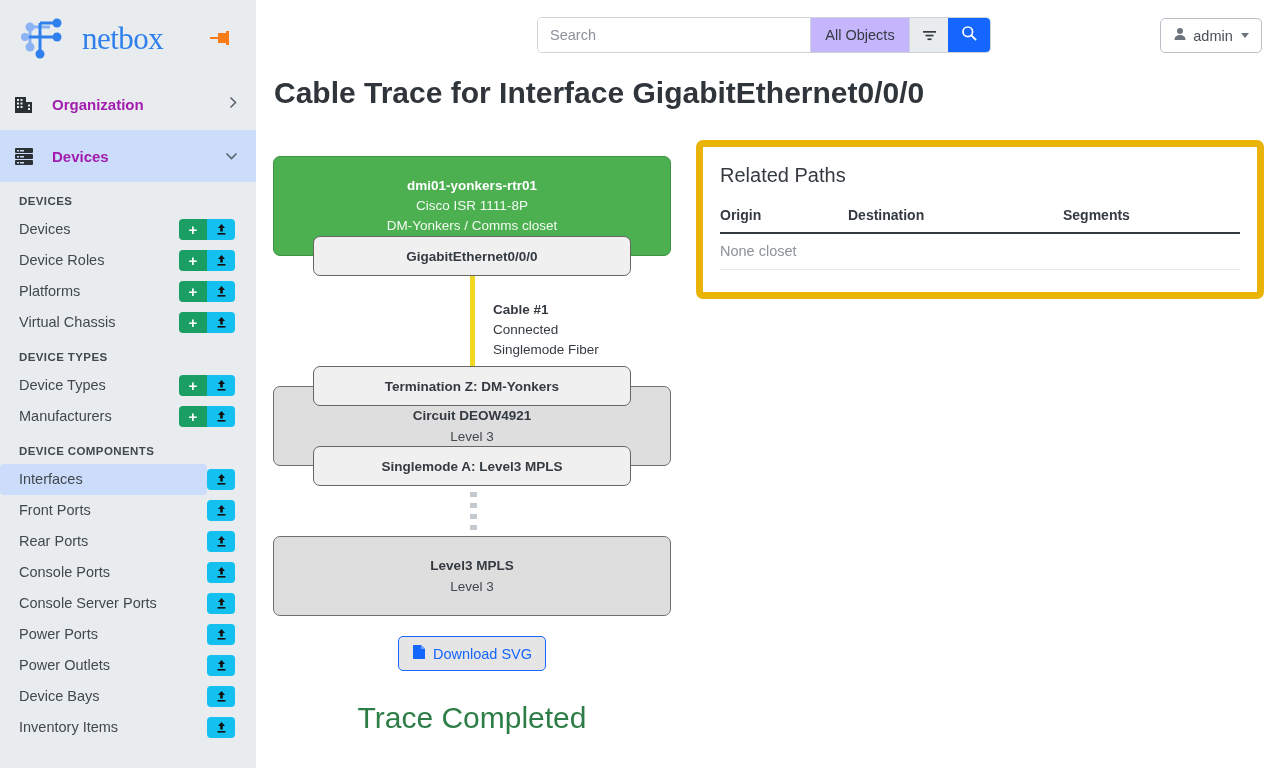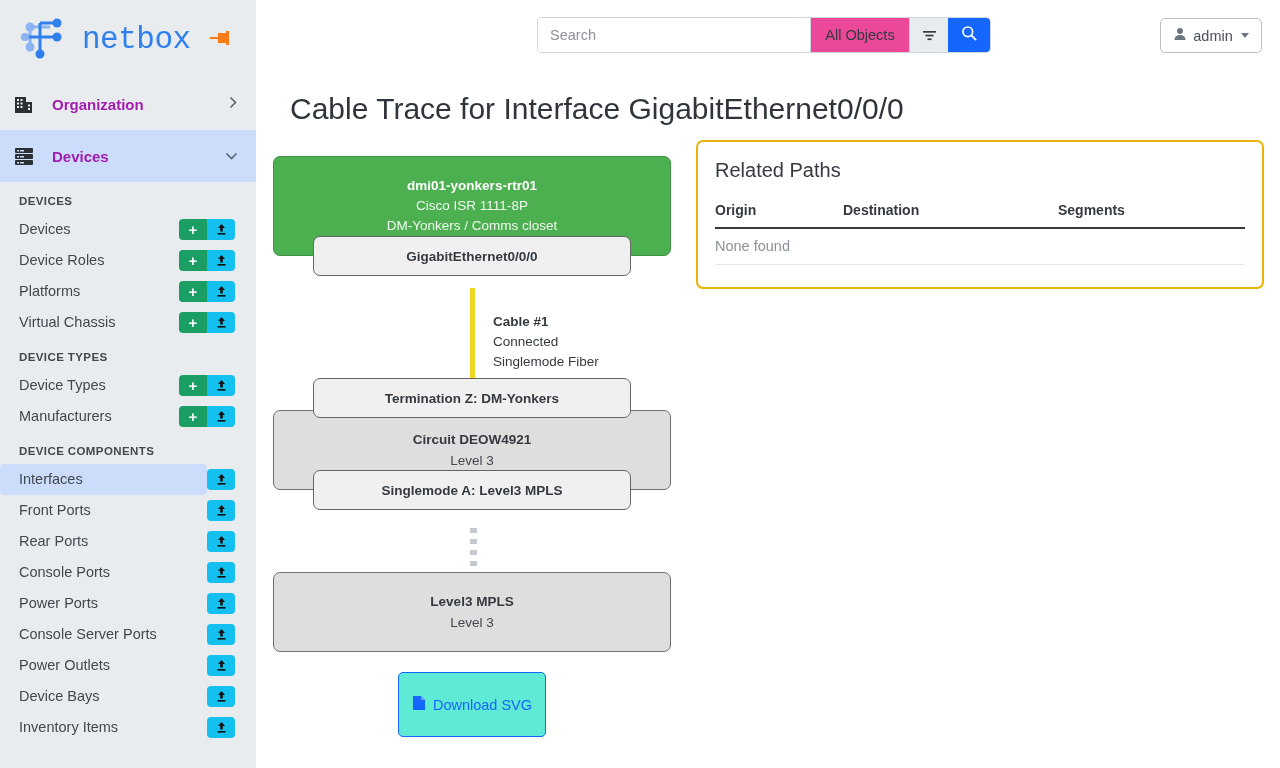--- a/index.html
+++ b/index.html
@@ -22,21 +22,21 @@
   .brand {
     height: 78px;
     display: flex; align-items: center;
     padding: 0 16px;
     position: relative;
   }
   .brand-logo { display: flex; align-items: center; gap: 8px; }
   .brand-word {
     font-size: 31px; font-weight: 400;
     color: #2f80ed; letter-spacing: -0.5px;
-    font-family: Liberation Mono, monospace;
+    font-family: Liberation Serif, serif;
   }
   .pin-icon {
     position: absolute; right: 26px; top: 31px;
     width: 20px; height: 14px;
   }
 
   .nav-group {
     display: flex; align-items: center;
     height: 52px; padding: 0 18px 0 14px;
     cursor: pointer;
@@ -91,21 +91,21 @@
     overflow: hidden;
   }
   .search-input {
     width: 272px; border: none; outline: none;
     padding: 0 12px; font-size: 14.5px; color: #0369a1;
     font-family: "Liberation Sans", sans-serif;
     background: #fff;
   }
   .search-input::placeholder { color: #8b9299; }
   .search-scope {
-    width: 99px; background: #ec4899;
+    width: 99px; background: #c4b5fd;
     display: flex; align-items: center; justify-content: center;
     font-size: 14.5px; color: #343a40; cursor: pointer;
     border-left: 1px solid #ced4da;
   }
   .search-filter {
     width: 39px; background: #e9ecef;
     display: flex; align-items: center; justify-content: center;
     cursor: pointer; border-left: 1px solid #ced4da;
   }
   .search-go {
@@ -130,22 +130,22 @@
   }
 
   
   #main {
     position: absolute; left: 256px; top: 70px;
     width: 1024px; height: 698px;
     background: #fff;
     overflow: hidden;
   }
   #page-title {
-    font-size: 30px; font-weight: 400; color: #2f353a;
-    padding: 0 0 0 18px; margin: 16px; line-height: 1;
+    font-size: 30px; font-weight: 700; color: #2f353a;
+    padding: 0 0 0 18px; margin: 0; line-height: 1;
     position: absolute; top: 8px; left: 0;
   }
 
   
   #trace {
     position: absolute; left: 17px; top: 86px;
     width: 398px;
   }
   .node {
     width: 398px;
@@ -162,21 +162,21 @@
     background: #4caf50;
     color: #fff;
     border: 1px solid #3d9142;
     gap: 0;
   }
   .device-node .n-title { font-size: 13.5px; line-height: 20px; }
   .device-node .n-sub { font-size: 13.5px; line-height: 20px; color: #f2fbf2; }
 
   .term-node {
     width: 318px; height: 40px;
-    margin: -20px auto 12px auto;
+    margin: -20px auto 0 auto;
     background: #f0f0f0;
     border: 1px solid #666;
     border-radius: 7px;
     display: flex; align-items: center; justify-content: center;
     font-size: 13.5px; font-weight: 700; color: #343a40;
     position: relative; z-index: 3;
   }
 
   .cable-seg {
     height: 110px;
@@ -225,36 +225,36 @@
     width: 7px; height: 38px;
     background-image: linear-gradient(#c3c9cf 50%, transparent 0);
     background-size: 7px 11px;
     background-repeat: repeat-y;
   }
 
   .dl-btn-row { text-align: center; margin-top: 20px; }
   .dl-btn {
     display: inline-flex; align-items: center; gap: 7px;
     border: 1px solid #1565ff; border-radius: 5px;
-    background: #5eead4; color: #1565ff;
-    font-size: 14.5px; padding: 22px 13px;
+    background: #e5e5e5; color: #1565ff;
+    font-size: 14.5px; padding: 7px 13px;
     cursor: pointer;
     font-family: "Liberation Sans", sans-serif;
   }
   #trace-status {
     text-align: center;
     margin-top: 30px;
     font-size: 30px; color: #2d7d46; font-weight: 400;
   }
 
   
   #related-card {
     position: absolute; left: 440px; top: 70px;
     width: 568px;
-    border: 2px solid #eab308; border-radius: 7px;
+    border: 7px solid #eab308; border-radius: 7px;
     background: #fff;
     padding: 14px 17px 22px 17px;
   }
   #related-card h2 {
     margin: 3px 0 20px 0; font-size: 20px; font-weight: 400; color: #343a40;
   }
   table.rp { width: 100%; border-collapse: collapse; }
   table.rp th {
     text-align: left; font-size: 14px; font-weight: 700; color: #343a40;
     padding: 0 0 9px 0; border-bottom: 2px solid #343a40;
@@ -461,32 +461,32 @@
         <div class="si-btns">
           <div class="btn-sq btn-imp solo">
             <svg width="13" height="13" viewBox="0 0 13 13">
               <path d="M6.5 1 L10 5 H7.8 V8.5 H5.2 V5 H3 Z" fill="#111"></path>
               <rect x="2.5" y="10" width="8" height="1.6" fill="#111"></rect>
             </svg>
           </div>
         </div>
       </div>
       <div class="sub-item">
+        <div class="si-label">Console Server Ports</div>
+        <div class="si-btns">
+          <div class="btn-sq btn-imp solo">
+            <svg width="13" height="13" viewBox="0 0 13 13">
+              <path d="M6.5 1 L10 5 H7.8 V8.5 H5.2 V5 H3 Z" fill="#111"></path>
+              <rect x="2.5" y="10" width="8" height="1.6" fill="#111"></rect>
+            </svg>
+          </div>
+        </div>
+      </div>
+      <div class="sub-item">
         <div class="si-label">Power Ports</div>
-        <div class="si-btns">
-          <div class="btn-sq btn-imp solo">
-            <svg width="13" height="13" viewBox="0 0 13 13">
-              <path d="M6.5 1 L10 5 H7.8 V8.5 H5.2 V5 H3 Z" fill="#111"></path>
-              <rect x="2.5" y="10" width="8" height="1.6" fill="#111"></rect>
-            </svg>
-          </div>
-        </div>
-      </div>
-      <div class="sub-item">
-        <div class="si-label">Console Server Ports</div>
         <div class="si-btns">
           <div class="btn-sq btn-imp solo">
             <svg width="13" height="13" viewBox="0 0 13 13">
               <path d="M6.5 1 L10 5 H7.8 V8.5 H5.2 V5 H3 Z" fill="#111"></path>
               <rect x="2.5" y="10" width="8" height="1.6" fill="#111"></rect>
             </svg>
           </div>
         </div>
       </div>
       <div class="sub-item">
@@ -619,18 +619,18 @@
     <table class="rp">
       <thead>
         <tr>
           <th style="width:128px">Origin</th>
           <th style="width:215px">Destination</th>
           <th>Segments</th>
         </tr>
       </thead>
       <tbody id="rp-body">
           <tr>
-            <td colspan="3">None found</td>
+            <td colspan="3">None closet</td>
           </tr>
         </tbody>
     </table>
   </div>
 </div>
 
 </body></html>

